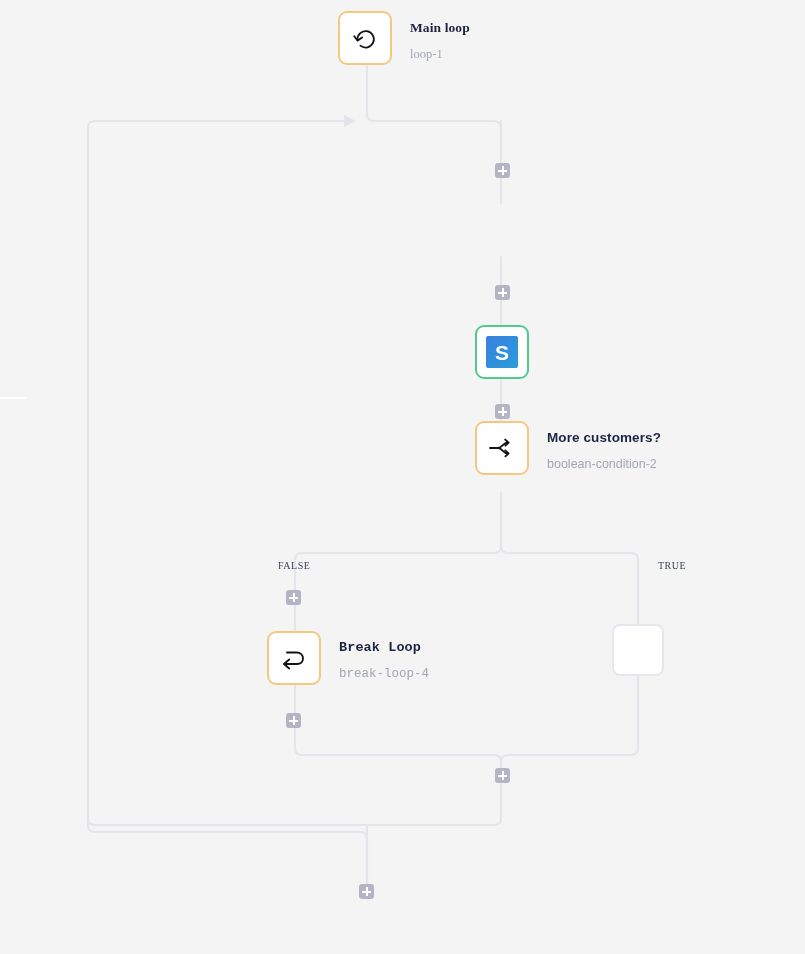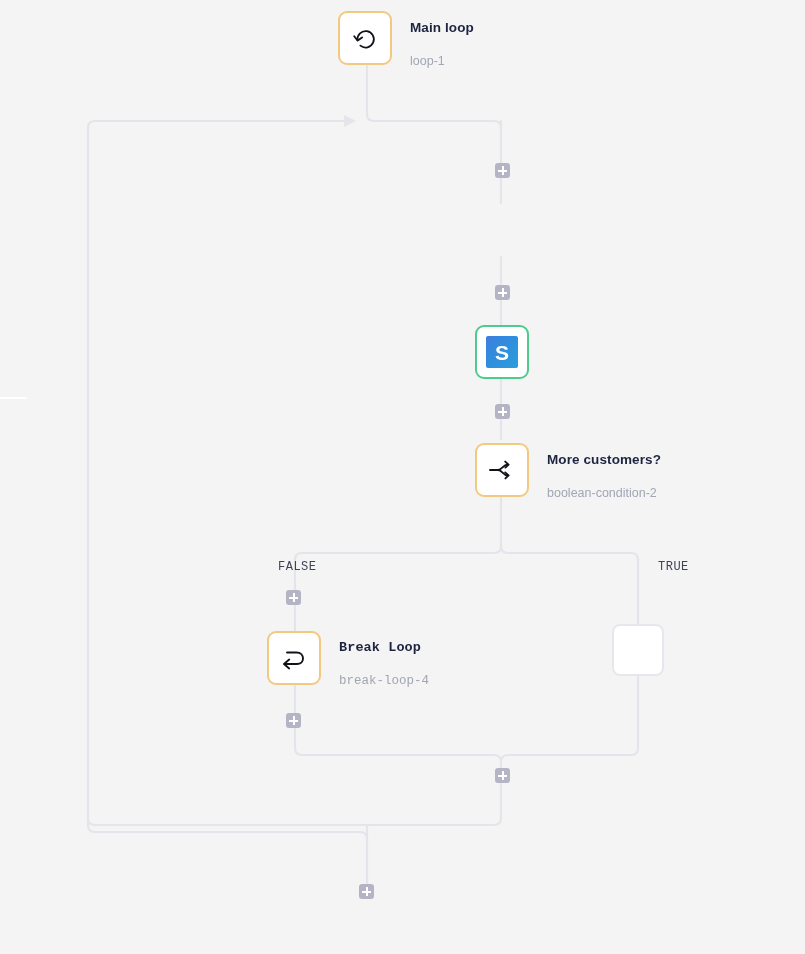--- a/index.html
+++ b/index.html
@@ -66,21 +66,21 @@
     font-size: 13.5px;
     font-weight: bold;
     color: #1d2440;
     letter-spacing: 0.1px;
     line-height: 16px;
   }
   .node-sub {
     font-size: 12.5px;
     color: #a1a6b3;
     line-height: 17px;
-    margin-top: 17px;
+    margin-top: 10px;
   }
   
   .plus {
     position: absolute;
     width: 15px;
     height: 15px;
     border-radius: 3px;
     background: #b4b4c4;
     display: flex;
     align-items: center;
@@ -91,24 +91,24 @@
   .plus::after {
     content: "";
     position: absolute;
     background: #ffffff;
   }
   .plus::before { width: 9px; height: 2px; }
   .plus::after  { width: 2px; height: 9px; }
   
   .branch-label {
     position: absolute;
-    font-size: 12px;
+    font-size: 10px;
     letter-spacing: 0.5px;
     color: #3d4355;
-    font-family: Liberation Mono, monospace;
+    font-family: Liberation Serif, serif;
   }
   .white-tick {
     position: absolute;
     background: #ffffff;
     height: 2px;
   }
   .stripe-logo {
     width: 32px;
     height: 32px;
     border-radius: 2px;
@@ -154,41 +154,41 @@
 
       <path d="M 367,825 L 367,884"></path>
       <path d="M 88,825 Q 88,832 95,832 L 360,832 Q 367,832 367,839 L 367,884"></path>
     </g>
 
     <polygon points="344,115 356,121 344,127" fill="#e4e5ea"></polygon>
   </svg>
 
   <div class="white-tick" style="left:0px; top:397px; width:27px;"></div>
 
-  <div class="node" style="left:338px; top:11px;">
+  <div class="node" style="left:338px; top:11px;font-family:Liberation Serif, serif;">
     <div class="node-box">
       <svg width="30" height="30" viewBox="0 0 30 30" fill="none" stroke="#111318" stroke-width="1.8" stroke-linecap="round" stroke-linejoin="round">
         <path d="M 7.5,17.2 A 8.2,8.2 0 1 1 10.4,22.6"></path>
         <polyline points="4.2,13.3 7.7,17.6 12.1,14.4"></polyline>
       </svg>
     </div>
     <div class="node-text">
       <div class="node-title">Main loop</div>
       <div class="node-sub">loop-1</div>
     </div>
   </div>
 
 
   <div class="node" style="left:475px; top:325px;">
     <div class="node-box green">
       <div class="stripe-logo">S</div>
     </div>
   </div>
 
-  <div class="node" style="left:475px; top:443px;">
+  <div class="node" style="left:475px; top:421px;">
     <div class="node-box">
       <svg width="32" height="32" viewBox="0 0 32 32" fill="none" stroke="#111318" stroke-width="1.9" stroke-linecap="round" stroke-linejoin="round">
         <path d="M 4,16 L 12,16"></path>
         <path d="M 12,16 C 16,16 17,11 21.5,10.5"></path>
         <path d="M 12,16 C 16,16 17,21 21.5,21.5"></path>
         <polyline points="19.2,7.6 22.6,10.6 19.4,13.6"></polyline>
         <polyline points="19.2,18.4 22.6,21.4 19.4,24.4"></polyline>
       </svg>
     </div>
     <div class="node-text">

